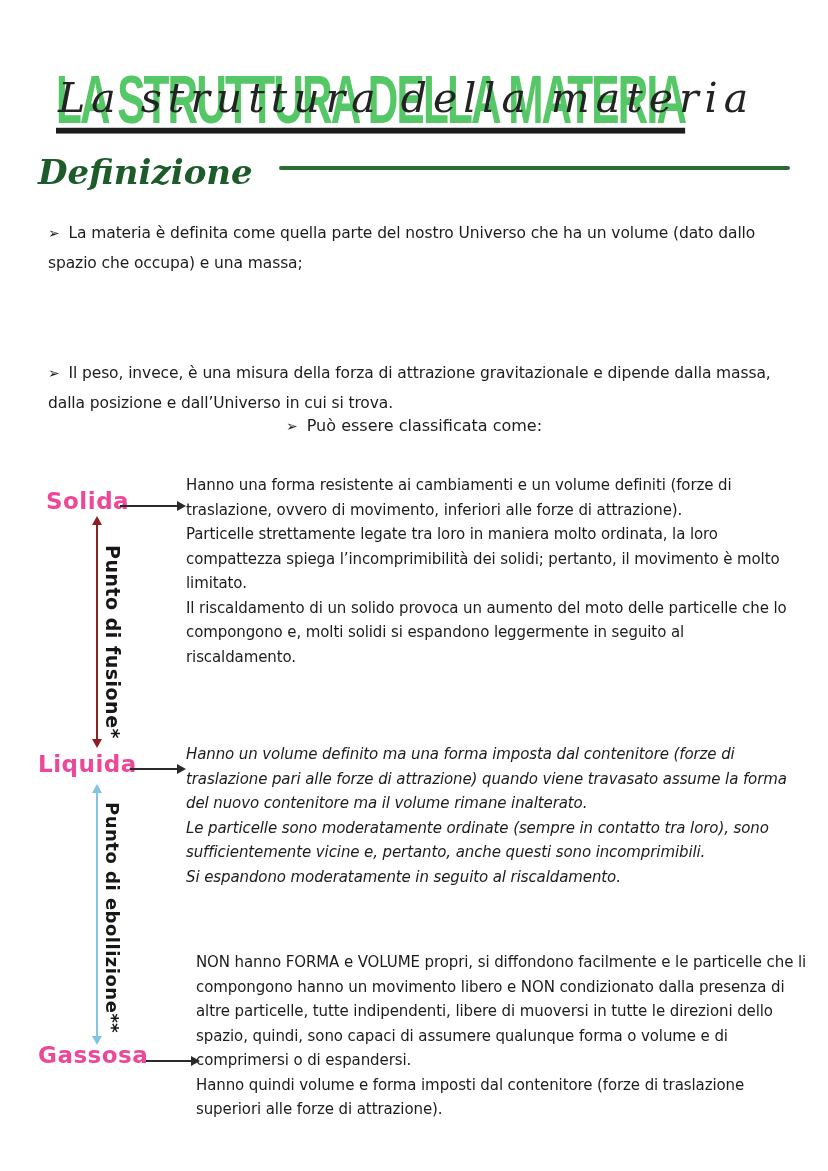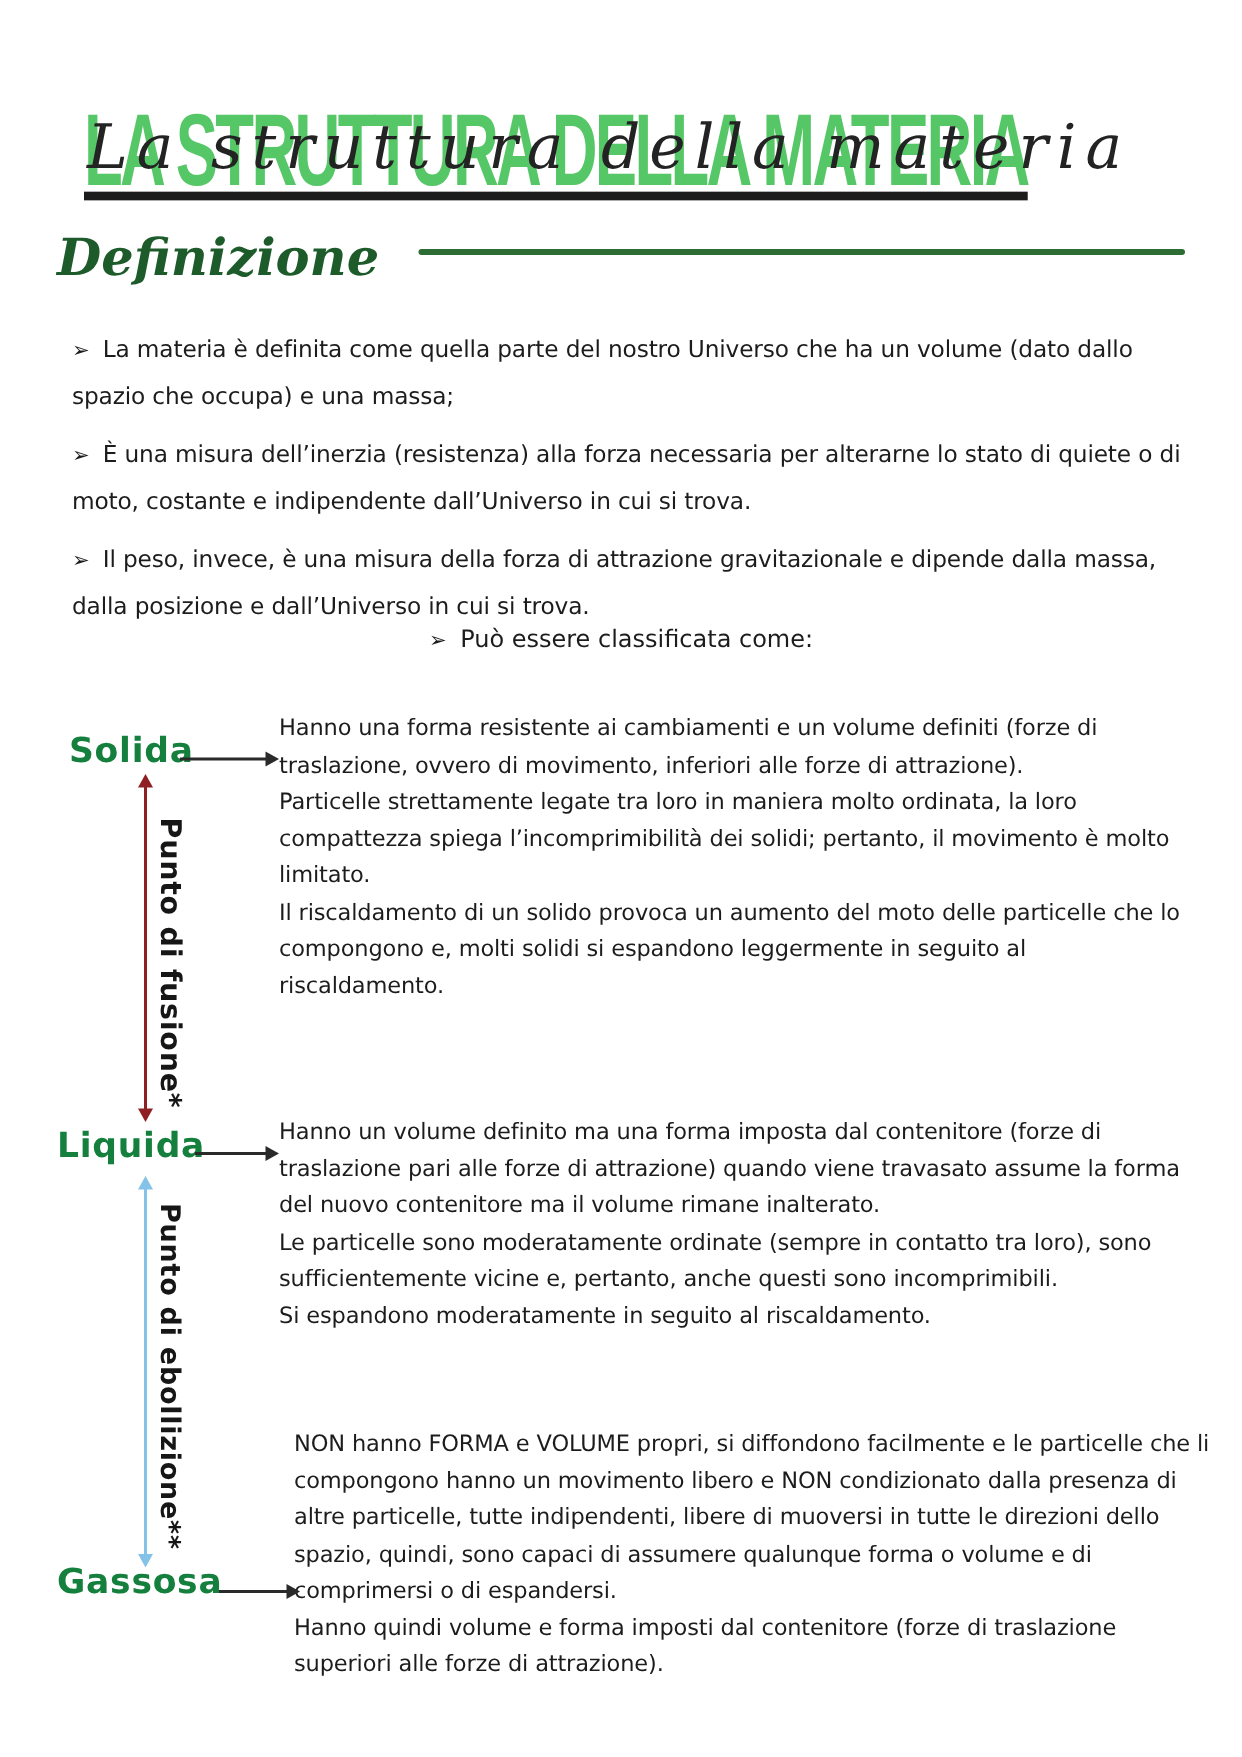--- a/index.html
+++ b/index.html
@@ -57,21 +57,21 @@
   .lead-line{
     position:absolute;top:416px;left:0;width:100%;
     text-align:center;font-size:16px;margin:0;
   }
 
   
   .diagram{position:absolute;top:460px;left:0;width:828px;height:711px;}
   .state-label{
     position:absolute;
     font-weight:bold;font-size:23px;letter-spacing:0.5px;
-    color:#15803d;white-space:nowrap;
+    color:#ec4899;white-space:nowrap;
   }
   .state-desc{
     position:absolute;
     font-size:15px;line-height:24.5px;
     letter-spacing:-0.1px;
     white-space:pre-line;
     color:#1c1c1c;
   }
   .h-arrow{position:absolute;height:2px;background:#2a2a2a;}
   .h-arrow::after{
@@ -114,41 +114,40 @@
     <div class="title-block">LA STRUTTURA DELLA MATERIA</div>
     <div class="title-script">La struttura della materia</div>
   </header>
 
   <div class="section-head">
     <span class="section-title">Definizione</span>
     <span class="section-rule"></span>
   </div>
 
   <p class="intro-p p1"><span class="bullet">➢</span> <span>La materia è definita come quella parte del nostro Universo che ha un volume (dato dallo spazio che occupa) e una massa;</span></p>
-  <p class="intro-p p2"><span class="bullet">➢</span> <span>È una misura dell’inerzia (resistenza) alla forza necessaria per alterarne lo stato di quiete o di moto, costante e indipendente dall’Universo in cui si trova.</span></p>
   <p class="intro-p p3"><span class="bullet">➢</span> <span>Il peso, invece, è una misura della forza di attrazione gravitazionale e dipende dalla massa, dalla posizione e dall’Universo in cui si trova.</span></p>
 
   <p class="lead-line"><span class="bullet">➢</span> <span>Può essere classificata come:</span></p>
 
   <div class="diagram">
 
     <div class="state-label" style="left:46px;top:28px;">Solida</div>
     <div class="h-arrow" style="left:120px;top:45px;width:58px;"></div>
     <div class="state-desc" style="left:186px;top:13px;width:608px;">Hanno una forma resistente ai cambiamenti e un volume definiti (forze di traslazione, ovvero di movimento, inferiori alle forze di attrazione).
 Particelle strettamente legate tra loro in maniera molto ordinata, la loro compattezza spiega l’incomprimibilità dei solidi; pertanto, il movimento è molto limitato.
 Il riscaldamento di un solido provoca un aumento del moto delle particelle che lo compongono e, molti solidi si espandono leggermente in seguito al riscaldamento.</div>
 
     <div class="v-arrow fusion-arrow" style="left:96px;top:64px;height:216px;">
         <span class="shaft"></span>
       </div>
     <div class="v-label fusion-label" style="left:102px;top:85px;height:196px;">Punto di fusione*</div>
 
     <div class="state-label" style="left:38px;top:291px;">Liquida</div>
     <div class="h-arrow" style="left:130px;top:308px;width:48px;"></div>
-    <div class="state-desc" style="left:186px;top:282px;width:614px;">Hanno un volume definito ma una forma imposta dal contenitore (forze di traslazione pari alle forze di attrazione) quando viene travasato assume la forma del nuovo contenitore ma il volume rimane inalterato.
+    <div class="state-desc" style="left:186px;top:282px;width:614px;font-style:italic;">Hanno un volume definito ma una forma imposta dal contenitore (forze di traslazione pari alle forze di attrazione) quando viene travasato assume la forma del nuovo contenitore ma il volume rimane inalterato.
 Le particelle sono moderatamente ordinate (sempre in contatto tra loro), sono sufficientemente vicine e, pertanto, anche questi sono incomprimibili.
 Si espandono moderatamente in seguito al riscaldamento.</div>
 
     <div class="v-arrow boiling-arrow" style="left:96px;top:332px;height:245px;">
         <span class="shaft"></span>
       </div>
     <div class="v-label boiling-label" style="left:102px;top:342px;height:238px;">Punto di ebollizione**</div>
 
     <div class="state-desc" style="left:196px;top:490px;width:612px;">NON hanno FORMA e VOLUME propri, si diffondono facilmente e le particelle che li compongono hanno un movimento libero e NON condizionato dalla presenza di altre particelle, tutte indipendenti, libere di muoversi in tutte le direzioni dello spazio, quindi, sono capaci di assumere qualunque forma o volume e di comprimersi o di espandersi.
 Hanno quindi volume e forma imposti dal contenitore (forze di traslazione superiori alle forze di attrazione).</div>

